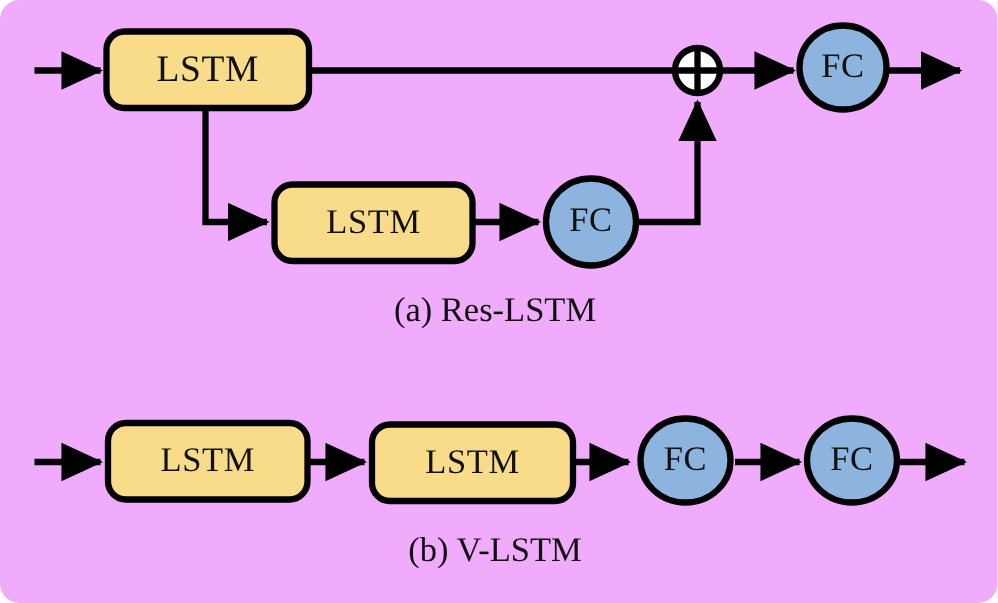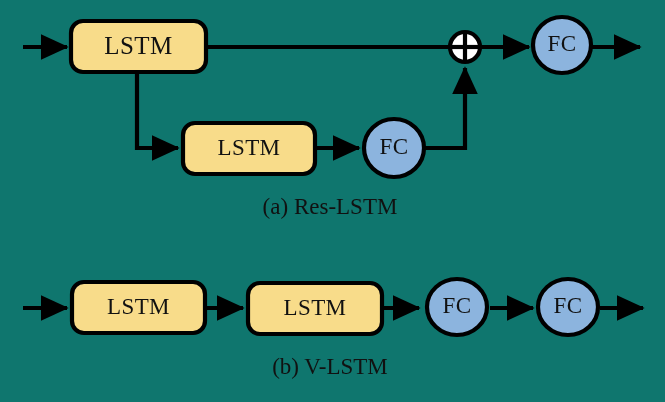--- a/index.html
+++ b/index.html
@@ -12,21 +12,22 @@
     width: 665px;
     height: 402px;
     font-family: "Liberation Serif", "DejaVu Serif", serif;
     color: #000000;
     overflow: hidden;
   }
   #figure-root {
     position: relative;
     width: 665px;
     height: 402px;
-    background: #0f766e;
+    background: #f0abfc;
+    border-radius: 13px;
   }
   svg.diagram-canvas {
     display: block;
     width: 665px;
     height: 402px;
   }
   .node-label {
     font-family: "Liberation Serif", "DejaVu Serif", serif;
     font-size: 25px;
     fill: #111111;

